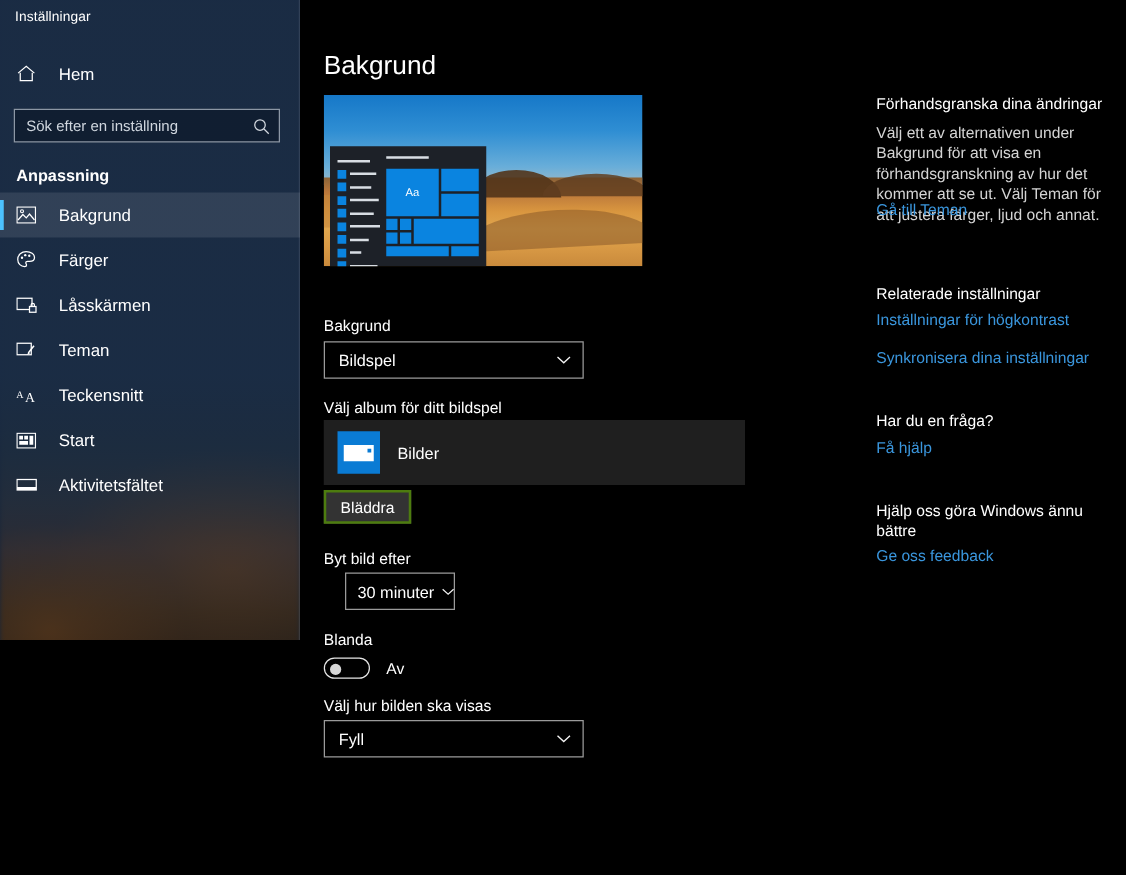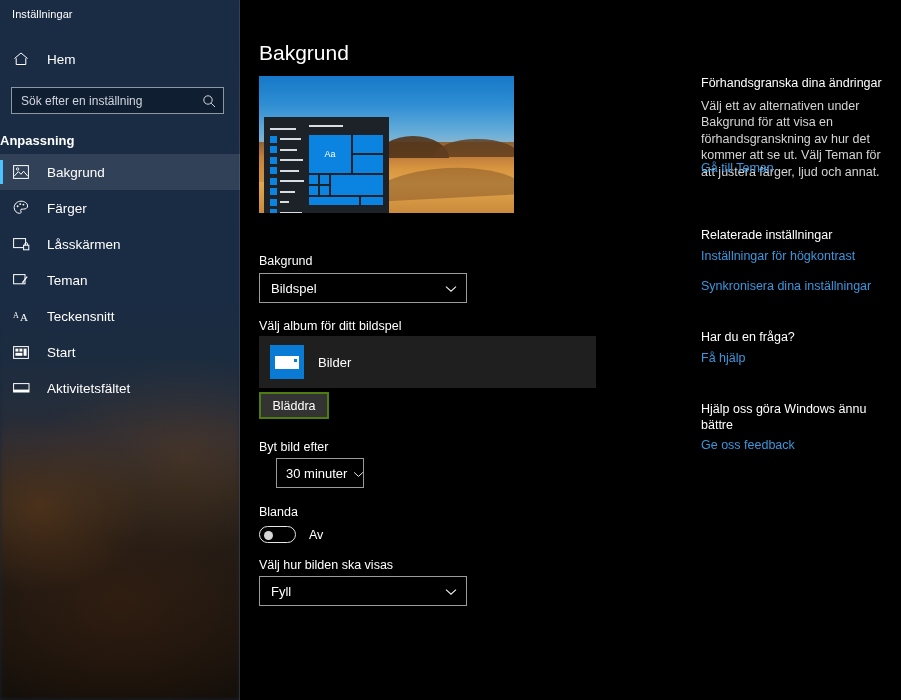--- a/index.html
+++ b/index.html
@@ -7,21 +7,21 @@
     width: 901px; height: 700px;
     overflow: hidden;
     background: #000;
     font-family: "Liberation Sans", "DejaVu Sans", sans-serif;
   }
   #app { position: relative; width: 901px; height: 700px; background: #000; }
 
   
   #sidebar {
     position: absolute; left: 0; top: 0;
-    width: 240px; height: 700px;
+    width: 240px; height: 512px;
     overflow: hidden;
     background: #1f3350;
   }
   
   #sidebar-acrylic {
     position: absolute; left: 0; top: 0; width: 240px; height: 700px;
     background:
       radial-gradient(150px 120px at 40px 505px, rgba(196,106,24,0.55), rgba(196,106,24,0) 72%),
       radial-gradient(190px 130px at 185px 455px, rgba(190,108,32,0.45), rgba(190,108,32,0) 75%),
       radial-gradient(220px 150px at 120px 600px, rgba(90,44,12,0.75), rgba(90,44,12,0) 78%),
@@ -73,21 +73,21 @@
   }
   #search-input {
     flex: 1; border: none; outline: none; background: transparent;
     color: #eaeef3; font-size: 12px;
     font-family: "Liberation Sans", "DejaVu Sans", sans-serif;
   }
   #search-input::placeholder { color: #cfd6de; opacity: 1; }
   #search-icon { width: 14px; height: 14px; opacity: 0.92; }
 
   #group-label {
-    margin-top: 19px; 
+    margin-top: 19px; padding-left: 13px;
     font-size: 13px; font-weight: bold; color: #ffffff;
   }
 
   #navlist { margin-top: 6px; }
   .nav-item {
     position: relative;
     display: flex; align-items: center;
     height: 36px; padding-left: 13px;
     cursor: default;
   }

